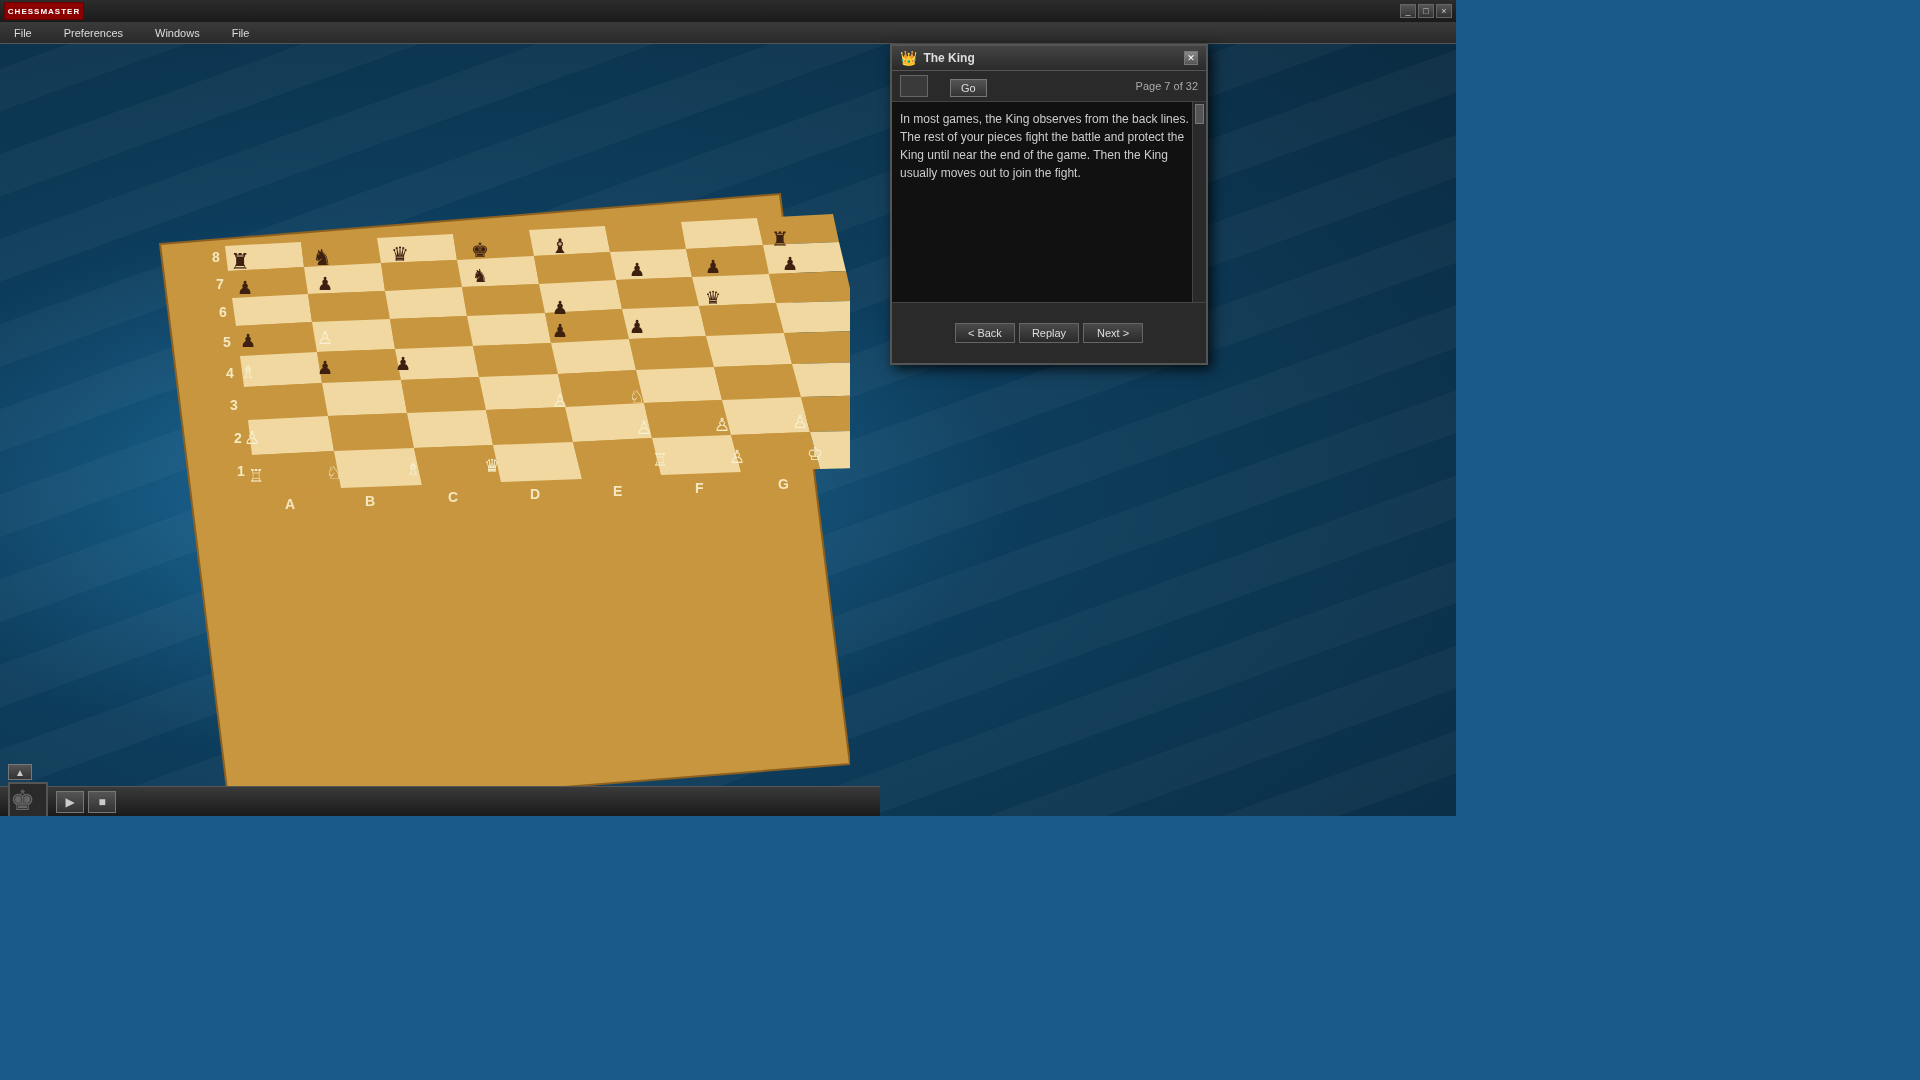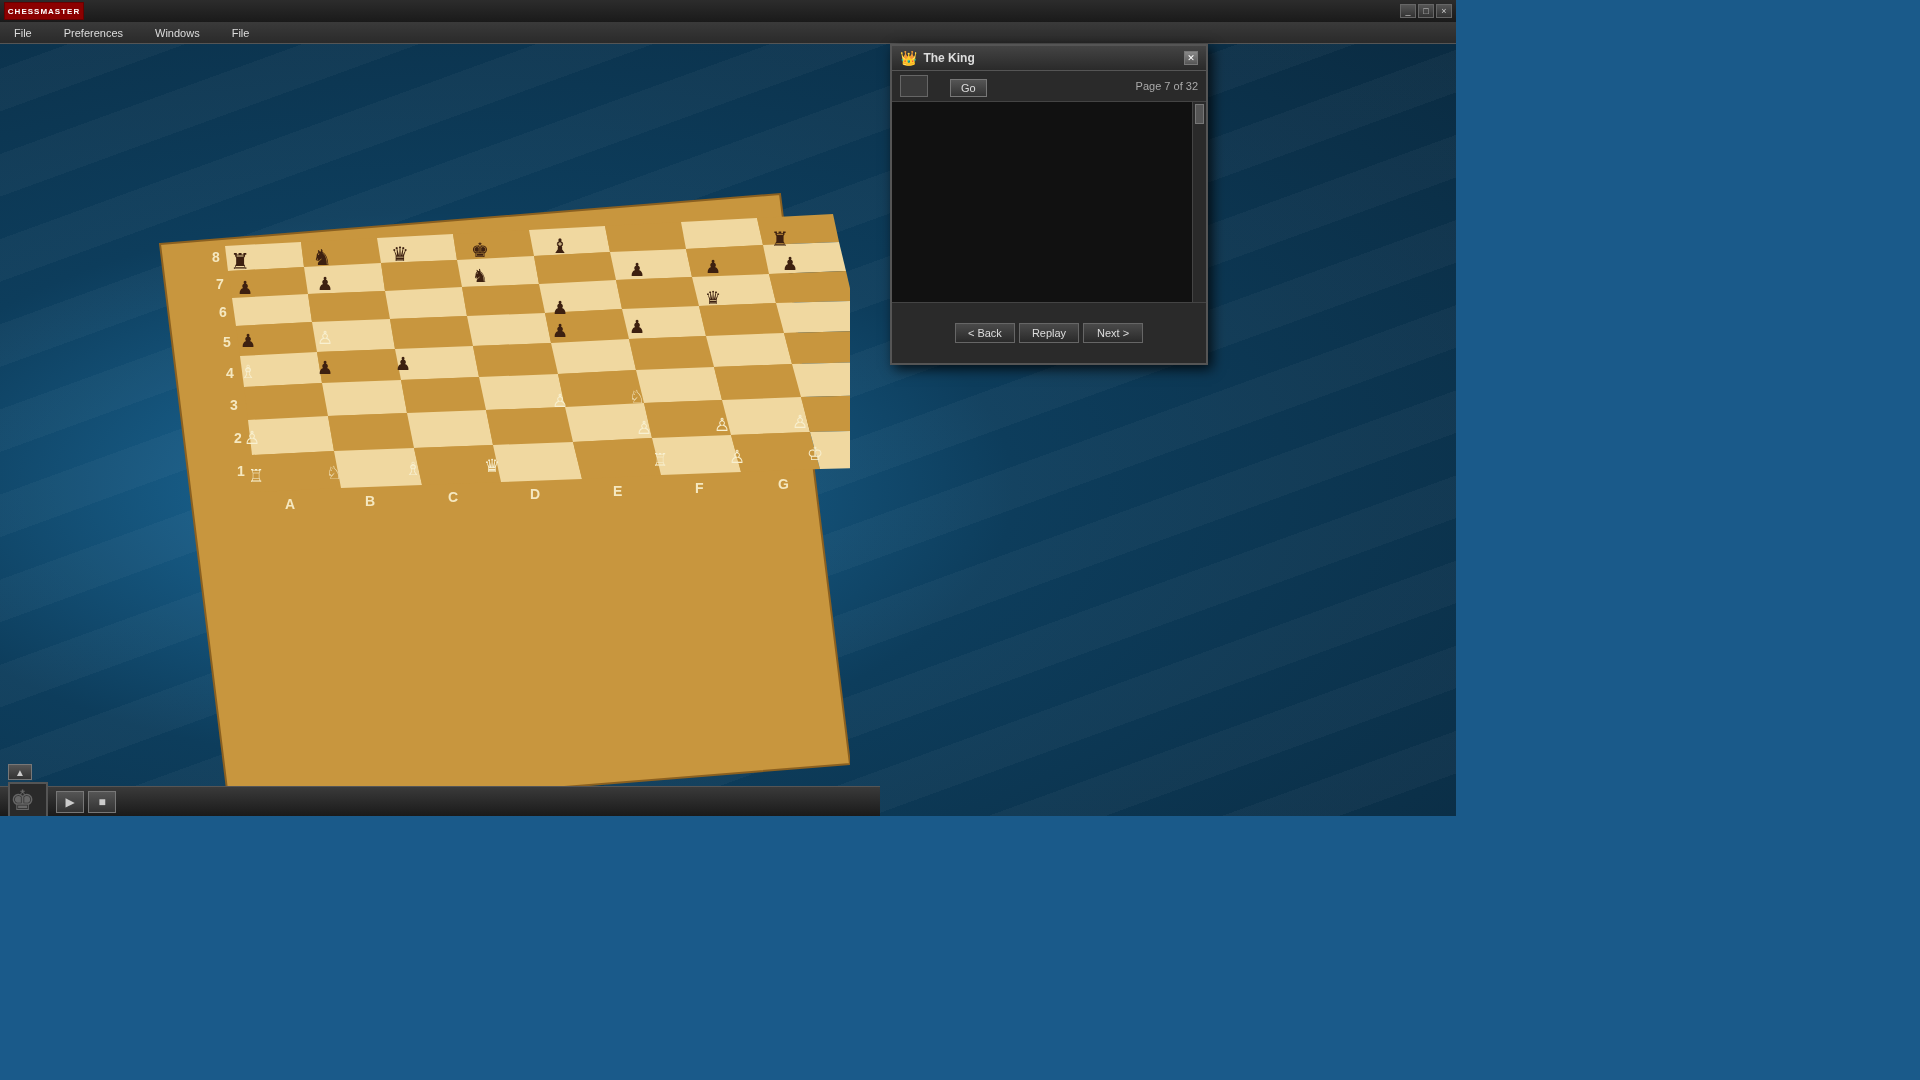--- a/index.html
+++ b/index.html
@@ -473,20 +473,21 @@
 
   <div class="dialog-toolbar">
     <div class="go-area">
       <div class="go-box"></div>
       <button class="go-btn">Go</button>
     </div>
     <span class="page-info">Page 7 of 32</span>
   </div>
 
   <div class="dialog-content">
+    <p class="dialog-text">In most games, the King observes from the back lines. The rest of your pieces fight the battle and protect the King until near the end of the game. Then the King usually moves out to join the fight.</p>
     <div class="scrollbar-track">
       <div class="scrollbar-thumb"></div>
     </div>
   </div>
 
   <div class="dialog-footer">
     <button class="nav-btn">&lt; Back</button>
     <button class="nav-btn">Replay</button>
     <button class="nav-btn">Next &gt;</button>
   </div>

